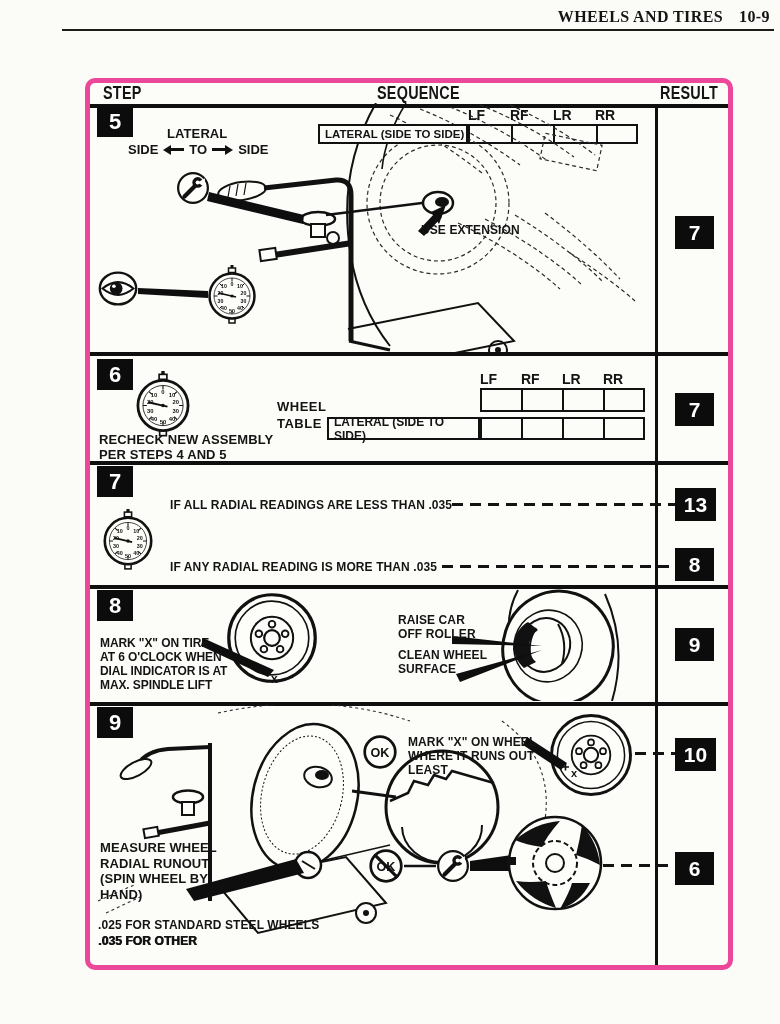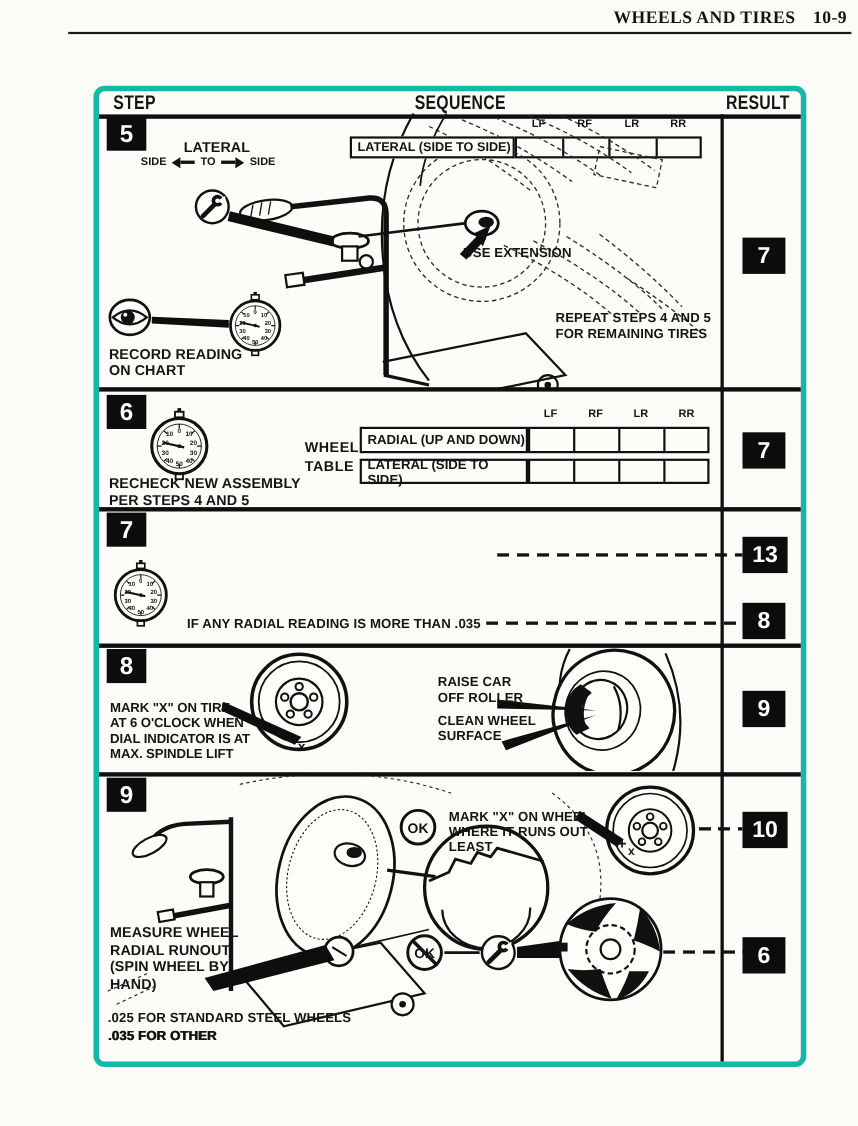--- a/index.html
+++ b/index.html
@@ -4,44 +4,44 @@
 <style>
   html,body{margin:0;padding:0;background:#e9e9e7;}
   .page{position:relative;width:780px;height:1024px;background:#fbfbf8;overflow:hidden;
         font-family:"Liberation Sans",sans-serif;color:#141414;}
   
   .hdr{position:absolute;top:8px;right:10px;font-family:"Liberation Serif",serif;
        font-weight:bold;font-size:16px;letter-spacing:.4px;margin-left:20px;}
   .hdr .num{margin-left:16px;}
   .rule{position:absolute;left:62px;right:6px;top:29px;height:2px;background:#1b1b1b;}
   
-  .chart{position:absolute;left:85px;top:78px;width:648px;height:892px;border:5px solid #14b8a6;
+  .chart{position:absolute;left:85px;top:78px;width:648px;height:892px;border:5px solid #ec4899;
          border-radius:10px;box-sizing:border-box;background:#fcfcf9;}
   .chead{position:absolute;left:0;top:0;width:638px;height:21px;border-bottom:4px solid #0f0f0f;}
   .chead .h{position:absolute;top:0;font-size:18px;font-weight:bold;letter-spacing:.3px;
             transform:scaleX(.8);transform-origin:left;white-space:nowrap;}
   .divider{position:absolute;left:565px;top:21px;bottom:0;width:3px;background:#0f0f0f;}
   .sep{position:absolute;left:0;width:638px;height:4px;background:#0f0f0f;}
   .stepbadge{position:absolute;left:7px;width:36px;height:31px;background:#0c0c0c;color:#fff;
              font-size:22px;font-weight:bold;display:flex;align-items:center;justify-content:center;}
   .resbadge{position:absolute;left:585px;width:39px;height:33px;background:#0c0c0c;color:#fff;
             font-size:21px;font-weight:bold;display:flex;align-items:center;justify-content:center;z-index:6;}
   .t{position:absolute;font-weight:bold;font-size:12.5px;line-height:14.5px;white-space:pre-line;
      letter-spacing:.1px;z-index:5;}
   .t.small{font-size:12px;line-height:14px;}
-  .sts{position:absolute;display:flex;align-items:center;gap:5px;font-size:10px;font-weight:bold;z-index:5;}
+  .sts{position:absolute;display:flex;align-items:center;gap:5px;font-size:13px;font-weight:bold;z-index:5;}
   .al{display:inline-block;width:13px;height:3px;background:#111;}
   .ah{display:inline-block;width:0;height:0;border-top:5px solid transparent;border-bottom:5px solid transparent;}
   .ah.l{border-right:8px solid #111;}
   .ah.r{border-left:8px solid #111;}
   .arrw{display:inline-flex;align-items:center;}
   
   .cellbox{position:absolute;border:2px solid #111;box-sizing:border-box;background:transparent;}
   .vline{position:absolute;top:0;bottom:0;width:2px;background:#111;}
-  .thead{position:absolute;font-size:10px;font-weight:bold;text-align:center;z-index:5;}
+  .thead{position:absolute;font-size:14px;font-weight:bold;text-align:left;z-index:5;}
   .rowlab{position:absolute;border:2px solid #111;box-sizing:border-box;font-weight:bold;
           font-size:11.5px;display:flex;align-items:center;padding-left:5px;letter-spacing:0;z-index:4;background:#fcfcf9;}
   .dash{position:absolute;height:3px;z-index:7;
         background:repeating-linear-gradient(90deg,#131313 0 11px,transparent 11px 18px);}
   .icon{position:absolute;z-index:6;}
   .illo{position:absolute;z-index:2;}
   svg text{font-family:"Liberation Sans",sans-serif;fill:#111;}
 </style>
 </head>
 <body>
@@ -162,25 +162,21 @@
     <div class="thead" style="left:420px;top:24px;width:43px">RF</div>
     <div class="thead" style="left:463px;top:24px;width:43px">LR</div>
     <div class="thead" style="left:505px;top:24px;width:43px">RR</div>
     <div class="rowlab" style="left:228px;top:41px;width:150px;height:20px">LATERAL (SIDE TO SIDE)</div>
     <div class="cellbox" style="left:378px;top:41px;width:170px;height:20px">
       <div class="vline" style="left:40.5px"></div>
         <div class="vline" style="left:83px"></div>
         <div class="vline" style="left:125.5px"></div>
     </div>
 
-    <div class="t" style="left:9px;top:232px;font-size:13px">RECORD READING
-ON CHART</div>
     <div class="t small" style="left:331px;top:140px">USE EXTENSION</div>
-    <div class="t small" style="left:415px;top:199px">REPEAT STEPS 4 AND 5
-FOR REMAINING TIRES</div>
 
     <svg class="illo" style="left:0;top:20px" width="565" height="250" viewBox="0 0 565 250">
       <g stroke="#2a2a2a" stroke-width="1.2" fill="none" stroke-dasharray="4 3">
         <path d="M300 12 Q340 30 392 70"></path>
           <path d="M330 6 Q380 26 430 62"></path>
         <path d="M360 4 Q410 24 458 58"></path>
           <path d="M390 2 Q440 22 484 54"></path>
         <path d="M420 2 Q465 22 505 52"></path>
         <path d="M368 120 Q430 150 470 186"></path>
           <path d="M395 116 Q455 148 492 182"></path>
@@ -235,39 +231,39 @@
       </svg>
     <div class="t" style="left:9px;top:350px;font-size:13px">RECHECK NEW ASSEMBLY
 PER STEPS 4 AND 5</div>
     <div class="t" style="left:187px;top:315px;font-size:13px;line-height:17px;letter-spacing:.5px">WHEEL
 TABLE</div>
 
     <div class="thead" style="left:390px;top:288px;width:41px">LF</div>
     <div class="thead" style="left:431px;top:288px;width:41px">RF</div>
     <div class="thead" style="left:472px;top:288px;width:41px">LR</div>
     <div class="thead" style="left:513px;top:288px;width:42px">RR</div>
-    <div class="rowlab" style="left:237px;top:305px;width:153px;height:24px;font-size:12px">RADIAL (UP AND DOWN)</div>
     <div class="cellbox" style="left:390px;top:305px;width:165px;height:24px">
       <div class="vline" style="left:39px"></div>
         <div class="vline" style="left:80px"></div>
         <div class="vline" style="left:121px"></div>
     </div>
     <div class="rowlab" style="left:237px;top:334px;width:153px;height:23px;font-size:12px">LATERAL (SIDE TO SIDE)</div>
     <div class="cellbox" style="left:390px;top:334px;width:165px;height:23px">
       <div class="vline" style="left:39px"></div>
         <div class="vline" style="left:80px"></div>
         <div class="vline" style="left:121px"></div>
     </div>
 
     <div class="resbadge" style="top:310px">7</div>
 
     <div class="stepbadge" style="top:383px">7</div>
     <svg class="icon" style="left:12px;top:426px" width="52" height="63" viewBox="0 0 100 122">
         <use href="#sym-gauge"></use>
       </svg>
+    <div class="t small" style="left:80px;top:415px;white-space:nowrap">IF ALL RADIAL READINGS ARE LESS THAN .035</div>
     <div class="dash" style="left:362px;top:420px;width:223px"></div>
     <div class="resbadge" style="top:405px;width:41px">13</div>
     <div class="t small" style="left:80px;top:477px;white-space:nowrap">IF ANY RADIAL READING IS MORE THAN .035</div>
     <div class="dash" style="left:352px;top:482px;width:233px"></div>
     <div class="resbadge" style="top:465px">8</div>
 
     <div class="stepbadge" style="top:507px">8</div>
     <div class="t small" style="left:10px;top:553px;letter-spacing:-.1px">MARK "X" ON TIRE
 AT 6 O'CLOCK WHEN
 DIAL INDICATOR IS AT

